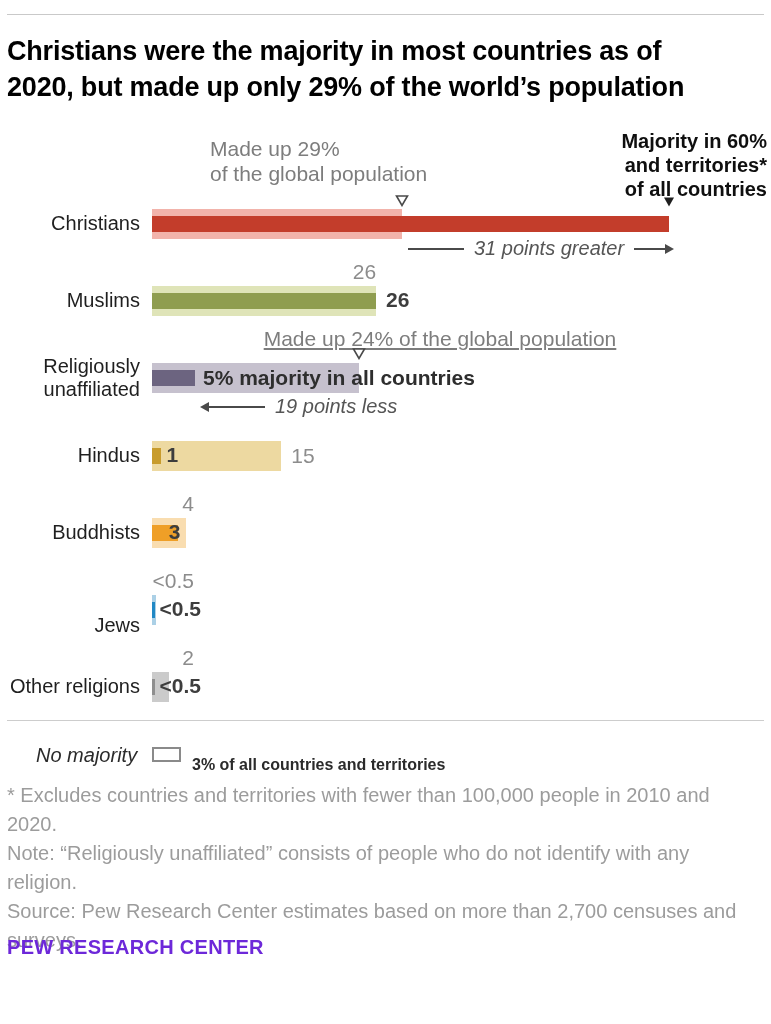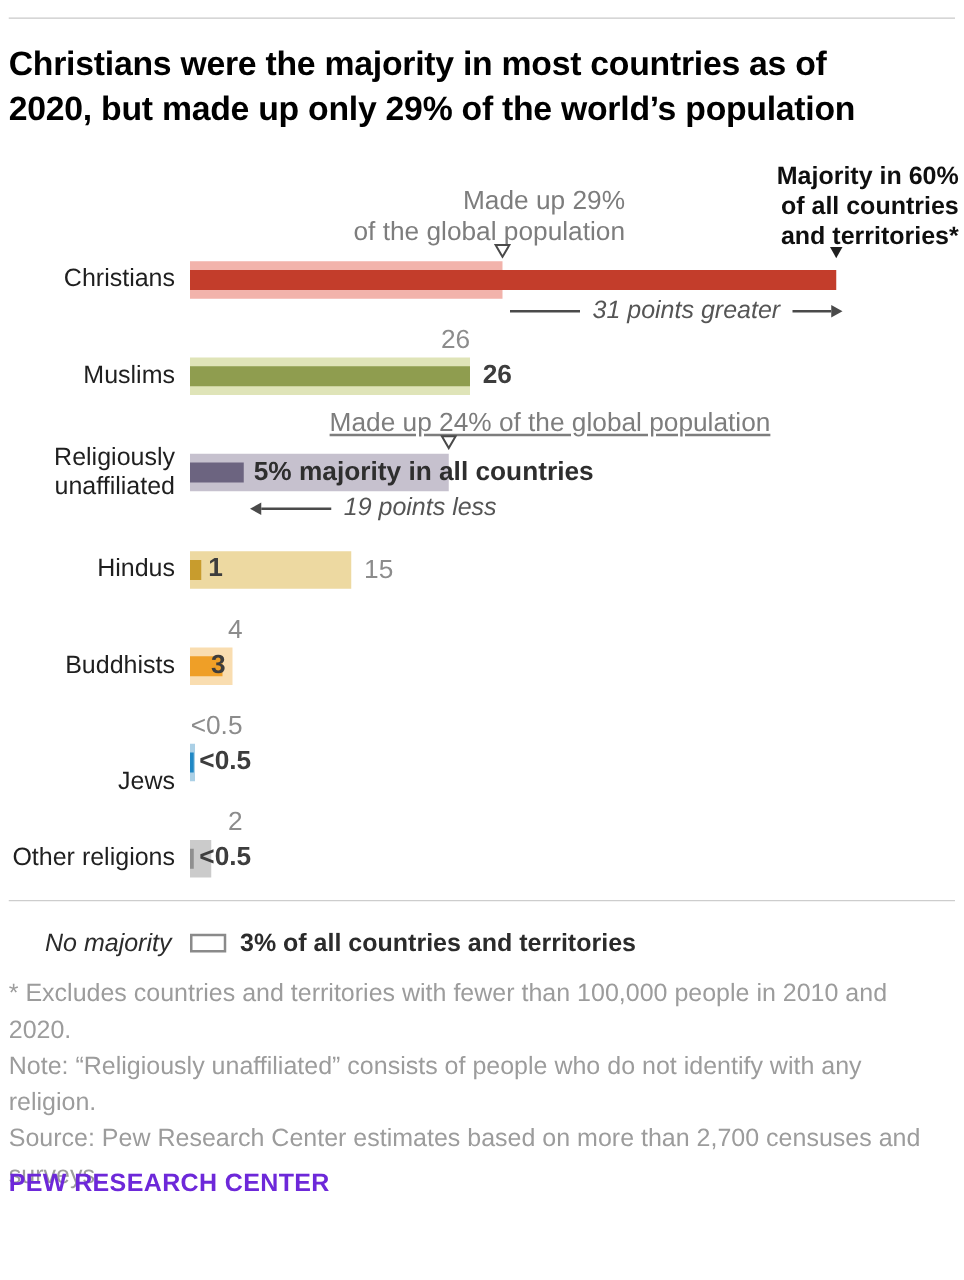--- a/index.html
+++ b/index.html
@@ -17,22 +17,22 @@
   #chart{position:absolute;inset:0;}
   .row-label{position:absolute;left:0;width:140px;text-align:right;font-size:20px;
              line-height:23px;color:#1f1f1f;z-index:1;}
   .bar{position:absolute;z-index:1;}
   .gray-val{position:absolute;font-size:21px;color:#8c8c8c;z-index:1;white-space:nowrap;}
   .gray-val.above{text-align:right;}
   .bold-val{position:absolute;font-size:21px;font-weight:bold;color:#3d3d3d;z-index:2;white-space:nowrap;}
 
   
   .ann{position:absolute;z-index:2;}
-  #ann-pop29{left:210px;top:136px;width:290px;text-align:right;font-size:21px;
-             line-height:25px;color:#7d7d7d;margin-top:12px;}
+  #ann-pop29{left:210px;top:136px;width:290px;text-align:left;font-size:21px;
+             line-height:25px;color:#7d7d7d;}
   #ann-maj60{right:4px;top:129px;text-align:right;font-size:20px;line-height:24px;
              font-weight:bold;color:#0f0f0f;}
   #tri-29{left:395px;top:195px;}
   #tri-60{left:663px;top:197px;}
   #tri-24{left:352px;top:348px;}
   .tri{position:absolute;z-index:3;line-height:0;}
   #ann-diff31{left:408px;top:237px;width:266px;display:flex;align-items:center;}
   #ann-diff19{left:200px;top:395px;display:flex;align-items:center;}
   .diff-text{font-size:20px;font-style:italic;color:#555;white-space:nowrap;margin:0 10px;}
   .dash{border-top:2px solid #4a4a4a;height:0;}
@@ -44,21 +44,21 @@
               border-top:5px solid transparent;border-bottom:5px solid transparent;}
   #ann-pop24{left:240px;top:327px;width:400px;text-align:center;font-size:21px;
              color:#7d7d7d;white-space:nowrap;text-decoration:underline;}
   #ann-unaff{left:203px;top:366px;font-size:21px;font-weight:bold;color:#2e2e2e;white-space:nowrap;}
 
   
   #legend{position:absolute;left:0;top:740px;width:771px;height:32px;}
   #legend-label{position:absolute;left:36px;top:4px;font-size:20px;font-style:italic;color:#2b2b2b;}
   #legend-swatch{position:absolute;left:152px;top:7px;width:29px;height:15px;
                  background:#fff;border:2px solid #8a8a8a;box-sizing:border-box;}
-  #legend-text{position:absolute;left:192px;top:4px;font-size:20px;font-weight:bold;color:#2b2b2b;}
+  #legend-text{position:absolute;left:192px;top:16px;font-size:16px;font-weight:bold;color:#2b2b2b;}
 
   
   #footnotes{position:absolute;left:7px;top:781px;width:757px;font-size:20px;
              line-height:29px;color:#9c9c9c;}
   #footnotes p{margin:0;}
   #brand{position:absolute;left:7px;top:936px;font-size:20px;font-weight:600;
          color:#6d28d9;letter-spacing:0.3px;}
 </style>
 </head>
 <body>
@@ -72,22 +72,22 @@
   </div>
 
   <div id="chart">
 
     <div class="ann" id="ann-pop29">
       <div>Made up 29%</div>
       <div>of the global population</div>
     </div>
     <div class="ann" id="ann-maj60">
       <div>Majority in 60%</div>
+      <div>and territories*</div>
       <div>of all countries</div>
-      <div>and territories*</div>
     </div>
     <div class="tri" id="tri-29">
       <svg width="14" height="12" viewBox="0 0 14 12">
           <polygon points="1.5,1 12.5,1 7,10.5" fill="#ffffff" stroke="#4a4a4a" stroke-width="1.6"></polygon>
         </svg>
     </div>
     <div class="tri" id="tri-60">
       <svg width="12" height="10" viewBox="0 0 12 10">
           <polygon points="1,0.5 11,0.5 6,9.5" fill="#1f1f1f"></polygon>
         </svg>

